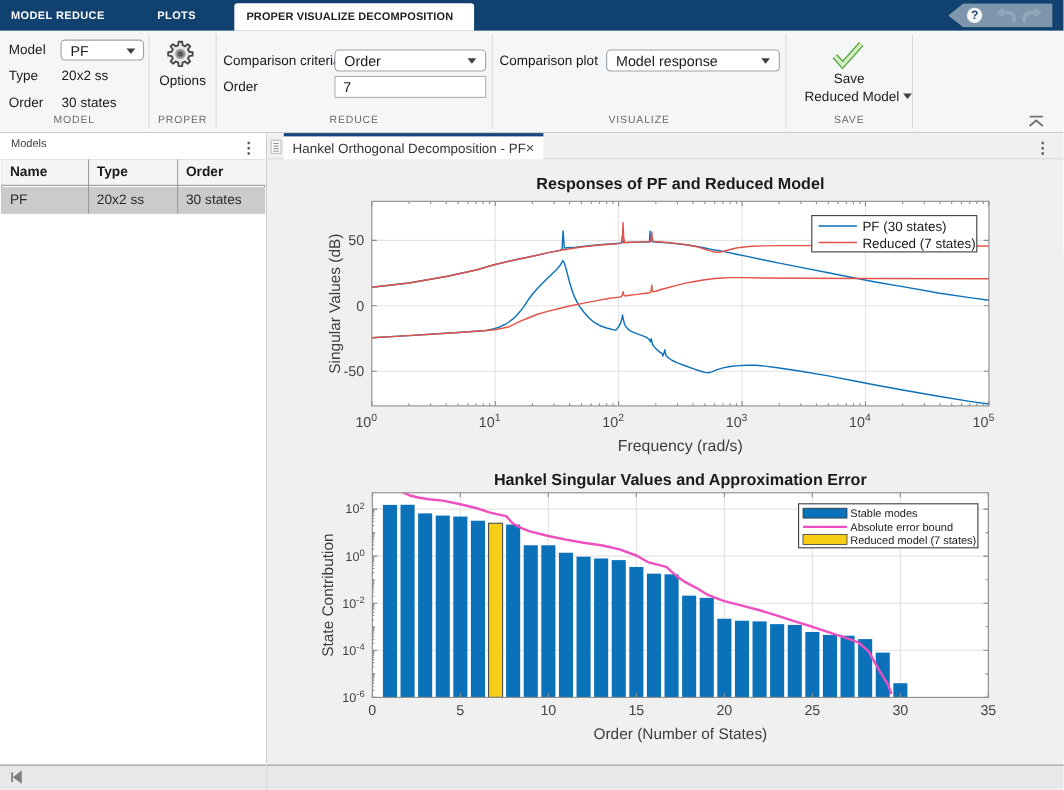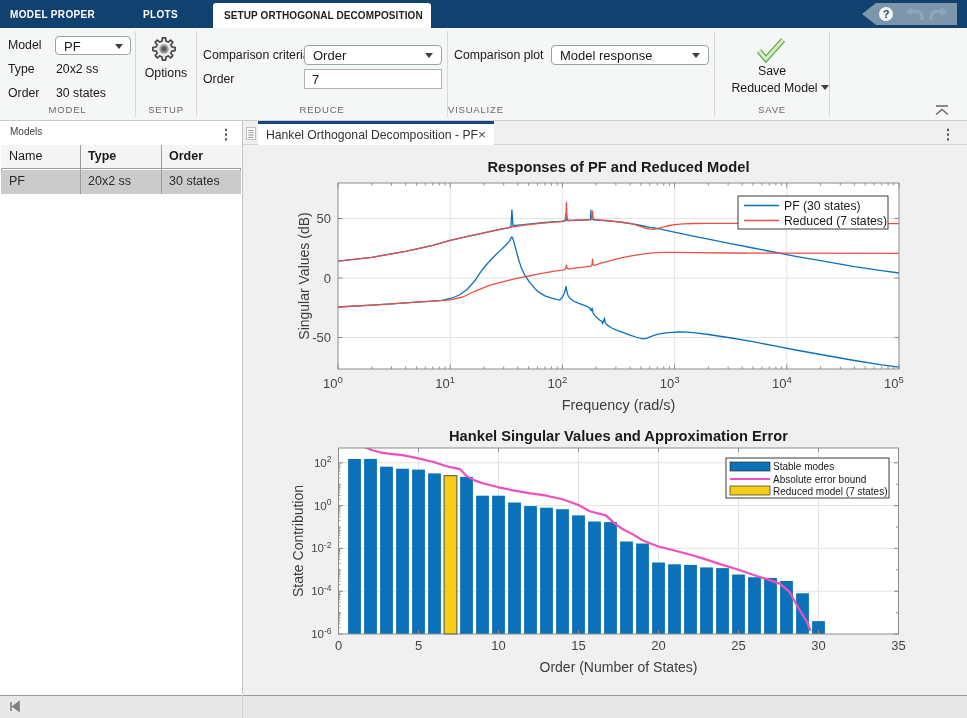--- a/index.html
+++ b/index.html
@@ -1,24 +1,24 @@
 <!DOCTYPE html>
 <html><head><meta charset="utf-8"><style>
 * { margin:0; padding:0; box-sizing:border-box; }
 body { width:967px; height:718px; position:relative; overflow:hidden;
   font-family:"Liberation Sans", sans-serif; background:#fff; }
 .abs { position:absolute; }
 </style></head>
 <body>
 
 <div class="abs" style="left:0;top:0;width:967px;height:28px;background:#10416f"></div>
-<div class="abs" style="left:10px;top:9px;font-size:10px;font-weight:bold;color:#fff;letter-spacing:.35px">MODEL PROPER</div>
+<div class="abs" style="left:10px;top:9px;font-size:10px;font-weight:bold;color:#fff;letter-spacing:.35px">MODEL REDUCE</div>
 <div class="abs" style="left:143px;top:9px;font-size:10px;font-weight:bold;color:#fff;letter-spacing:.35px">PLOTS</div>
 <div class="abs" style="left:213px;top:3px;width:218px;height:25px;background:#fff;border-radius:3px 3px 0 0"></div>
-<div class="abs" style="left:224px;top:10px;font-size:10px;font-weight:bold;color:#1e1e1e;letter-spacing:.1px">SETUP ORTHOGONAL DECOMPOSITION</div>
+<div class="abs" style="left:224px;top:10px;font-size:10px;font-weight:bold;color:#1e1e1e;letter-spacing:.1px">PROPER VISUALIZE DECOMPOSITION</div>
 
 <div class="abs" style="left:862px;top:3px;width:95px;height:22px;background:#7e96ac;clip-path:polygon(14px 0,100% 0,100% 100%,14px 100%,0 50%)"></div>
 <div class="abs" style="left:879px;top:7px;width:14px;height:14px;border-radius:50%;background:#f4f4f4;color:#1c4670;font-size:11px;font-weight:bold;text-align:center;line-height:14px">?</div>
 <svg width="22" height="20" viewBox="0 0 22 20" style="position:absolute;left:903px;top:5px">
     <path d="M19,15 v-3 a5.5,5.5 0 0 0 -5.5,-5.5 h-6" fill="none" stroke="#8fa7bb" stroke-width="3.4"></path>
     <path d="M9.2,2 L9.2,11 L2.8,6.5 Z" fill="#8fa7bb"></path>
   </svg>
 <svg width="22" height="20" viewBox="0 0 22 20" style="position:absolute;left:928px;top:5px">
     <path d="M3,15 v-3 a5.5,5.5 0 0 1 5.5,-5.5 h6" fill="none" stroke="#8fa7bb" stroke-width="3.4"></path>
     <path d="M12.8,2 L12.8,11 L19.2,6.5 Z" fill="#8fa7bb"></path>
@@ -41,39 +41,39 @@
 <div class="abs" style="left:8px;top:86px;font-size:12.3px;color:#1a1a1a">Order</div>
 <div class="abs" style="left:56px;top:86px;font-size:12.3px;color:#1a1a1a">30 states</div>
 <div class="abs" style="left:0;top:104px;width:135px;text-align:center;font-size:9.5px;color:#696969;letter-spacing:.8px">MODEL</div>
 
 <svg width="34" height="34" viewBox="0 0 34 34" style="position:absolute;left:147px;top:33px">
     <path d="M15.0,8.1 L15.4,4.9 L18.6,4.9 L19.0,8.1 L21.2,9.1 L23.7,7.1 L25.9,9.3 L23.9,11.8 L24.9,14.0 L28.1,14.4 L28.1,17.6 L24.9,18.0 L23.9,20.2 L25.9,22.7 L23.7,24.9 L21.2,22.9 L19.0,23.9 L18.6,27.1 L15.4,27.1 L15.0,23.9 L12.8,22.9 L10.3,24.9 L8.1,22.7 L10.1,20.2 L9.1,18.0 L5.9,17.6 L5.9,14.4 L9.1,14.0 L10.1,11.8 L8.1,9.3 L10.3,7.1 L12.8,9.1 Z" fill="#e9e9e9" stroke="#474747" stroke-width="1.7" stroke-linejoin="round"></path>
     <circle cx="17" cy="16" r="4.7" fill="#9c9c9c"></circle>
     <circle cx="17" cy="16" r="2.7" fill="#5e5e5e"></circle>
   </svg>
 <div class="abs" style="left:136px;top:66px;width:60px;text-align:center;font-size:12.3px;color:#1a1a1a">Options</div>
-<div class="abs" style="left:136px;top:104px;width:60px;text-align:center;font-size:9.5px;color:#696969;letter-spacing:.8px">SETUP</div>
+<div class="abs" style="left:136px;top:104px;width:60px;text-align:center;font-size:9.5px;color:#696969;letter-spacing:.8px">PROPER</div>
 
 <div class="abs" style="left:203px;top:48px;font-size:12.3px;color:#1a1a1a">Comparison criteria</div>
 <div class="abs" style="left:304px;top:45px;width:138px;height:20px;border:1px solid #9aa3ac;border-radius:4px;background:#fff">
   <span style="position:absolute;left:8px;top:2px;font-size:13px;color:#1a1a1a">Order</span>
   <span style="position:absolute;right:8px;top:7px;width:0;height:0;border-left:4px solid transparent;border-right:4px solid transparent;border-top:5px solid #404040"></span>
 </div>
 <div class="abs" style="left:203px;top:72px;font-size:12.3px;color:#1a1a1a">Order</div>
 <div class="abs" style="left:304px;top:69px;width:138px;height:20px;border:1px solid #b0b0b0;background:#fff">
   <span style="position:absolute;left:7px;top:2px;font-size:13px;color:#1a1a1a">7</span>
 </div>
 <div class="abs" style="left:197px;top:104px;width:250px;text-align:center;font-size:9.5px;color:#696969;letter-spacing:.8px">REDUCE</div>
 
 <div class="abs" style="left:454px;top:48px;font-size:12.3px;color:#1a1a1a">Comparison plot</div>
 <div class="abs" style="left:551px;top:45px;width:158px;height:20px;border:1px solid #9aa3ac;border-radius:4px;background:#fff">
   <span style="position:absolute;left:8px;top:2px;font-size:13px;color:#1a1a1a">Model response</span>
   <span style="position:absolute;right:8px;top:7px;width:0;height:0;border-left:4px solid transparent;border-right:4px solid transparent;border-top:5px solid #404040"></span>
 </div>
-<div class="abs" style="left:448px;top:104px;width:266px;font-size:9.5px;color:#696969;letter-spacing:.8px">VISUALIZE</div>
+<div class="abs" style="left:448px;top:104px;width:266px;text-align:center;font-size:9.5px;color:#696969;letter-spacing:.8px">VISUALIZE</div>
 
 <svg width="36" height="30" viewBox="0 0 36 30" style="position:absolute;left:753px;top:36px">
     <path d="M6,15 L13,23 L30,4" fill="none" stroke="#61a74b" stroke-width="5.6"></path>
     <path d="M6,15 L13,23 L30,4" fill="none" stroke="#d4f0c2" stroke-width="3"></path>
   </svg>
 <div class="abs" style="left:715px;top:64px;width:114px;text-align:center;font-size:12.3px;color:#1a1a1a">Save</div>
 <div class="abs" style="left:715px;top:81px;width:114px;text-align:right;font-size:12.3px;color:#1a1a1a">Reduced Model <span style="display:inline-block;width:0;height:0;border-left:4px solid transparent;border-right:4px solid transparent;border-top:5px solid #404040;vertical-align:2px"></span></div>
 <div class="abs" style="left:715px;top:104px;width:114px;text-align:center;font-size:9.5px;color:#696969;letter-spacing:.8px">SAVE</div>
 
 <svg class="abs" style="left:933px;top:103px" width="18" height="15" viewBox="0 0 18 15">
@@ -83,21 +83,21 @@
 
 <div class="abs" style="left:0;top:121px;width:242px;height:573px;background:#fff"></div>
 <div class="abs" style="left:10px;top:126px;font-size:10px;color:#3c3c3c">Models</div>
 <div class="abs" style="left:219px;top:126px;font-size:14px;color:#555;font-weight:bold;letter-spacing:0">⋮</div>
 
 <div class="abs" style="left:1px;top:145px;width:240px;height:49px;border:1px solid #9c9c9c"></div>
 <div class="abs" style="left:1px;top:145px;width:240px;height:24px;background:#f5f5f5;border-bottom:1px solid #9c9c9c"></div>
 <div class="abs" style="left:1px;top:170px;width:240px;height:24px;background:#cbcbcb"></div>
 <div class="abs" style="left:80px;top:145px;width:1px;height:49px;background:#9c9c9c"></div>
 <div class="abs" style="left:161px;top:145px;width:1px;height:49px;background:#9c9c9c"></div>
-<div class="abs" style="left:9px;top:149px;font-size:12.5px;font-weight:normal;color:#1a1a1a">Name</div>
+<div class="abs" style="left:9px;top:149px;font-size:12.5px;font-weight:bold;color:#1a1a1a">Name</div>
 <div class="abs" style="left:88px;top:149px;font-size:12.5px;font-weight:bold;color:#1a1a1a">Type</div>
 <div class="abs" style="left:169px;top:149px;font-size:12.5px;font-weight:bold;color:#1a1a1a">Order</div>
 <div class="abs" style="left:9px;top:174px;font-size:12.5px;color:#2b2b2b">PF</div>
 <div class="abs" style="left:88px;top:174px;font-size:12.5px;color:#2b2b2b">20x2 ss</div>
 <div class="abs" style="left:169px;top:174px;font-size:12.5px;color:#2b2b2b">30 states</div>
 
 <div class="abs" style="left:242px;top:121px;width:1px;height:573px;background:#c3c3c3"></div>
 
 <div class="abs" style="left:243px;top:121px;width:724px;height:24px;background:#f0f0f0;border-bottom:1px solid #d6d6d6"></div>
 

